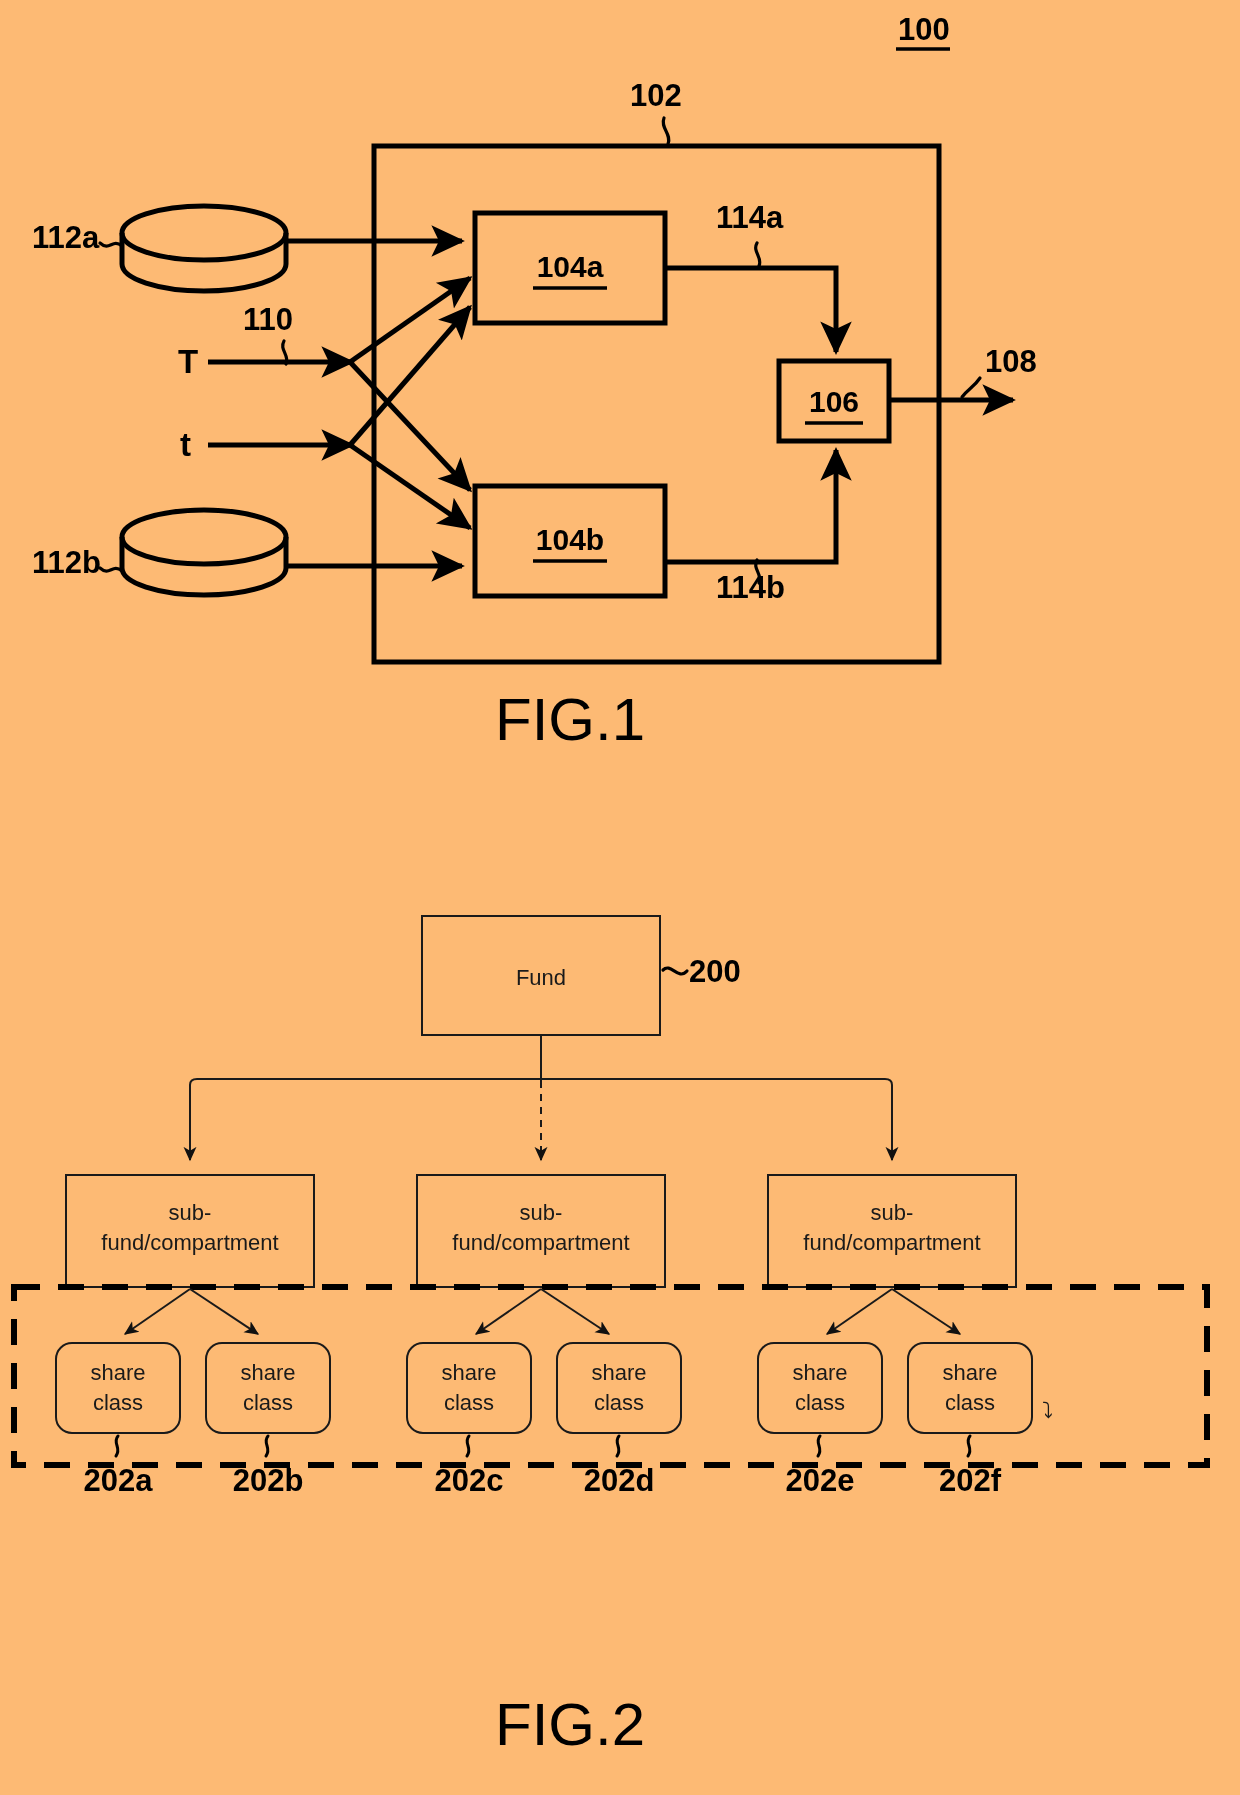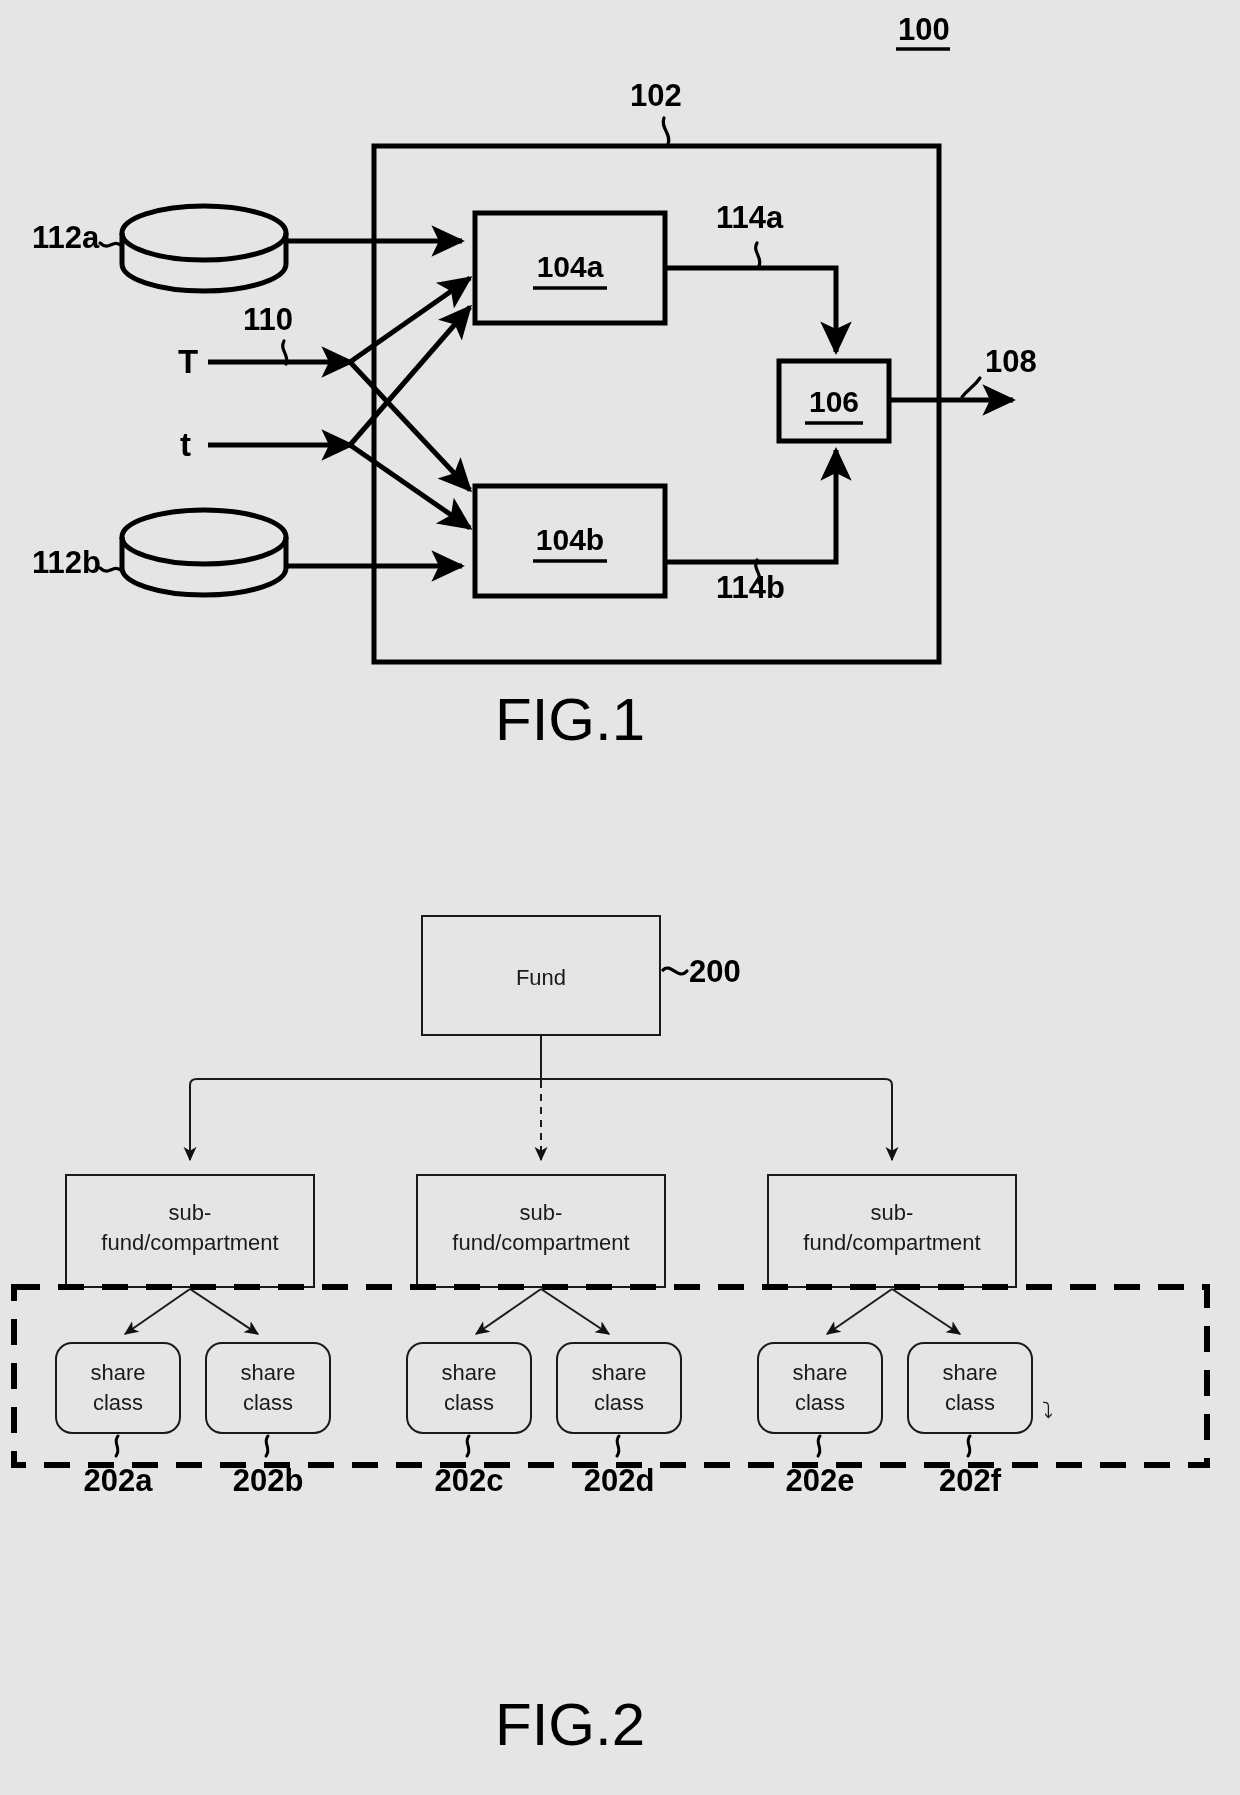--- a/index.html
+++ b/index.html
@@ -9,21 +9,21 @@
     background: #ffffff;
   }
   body {
     font-family: "Liberation Sans", sans-serif;
     color: #000000;
   }
   #page {
     position: relative;
     width: 1240px;
     height: 1795px;
-    background: #e5e5e5;
+    background: #fdba74;
     overflow: hidden;
   }
   svg.figure-canvas {
     position: absolute;
     top: 0;
     left: 0;
     width: 1240px;
     height: 1795px;
   }
   .ref-num {

